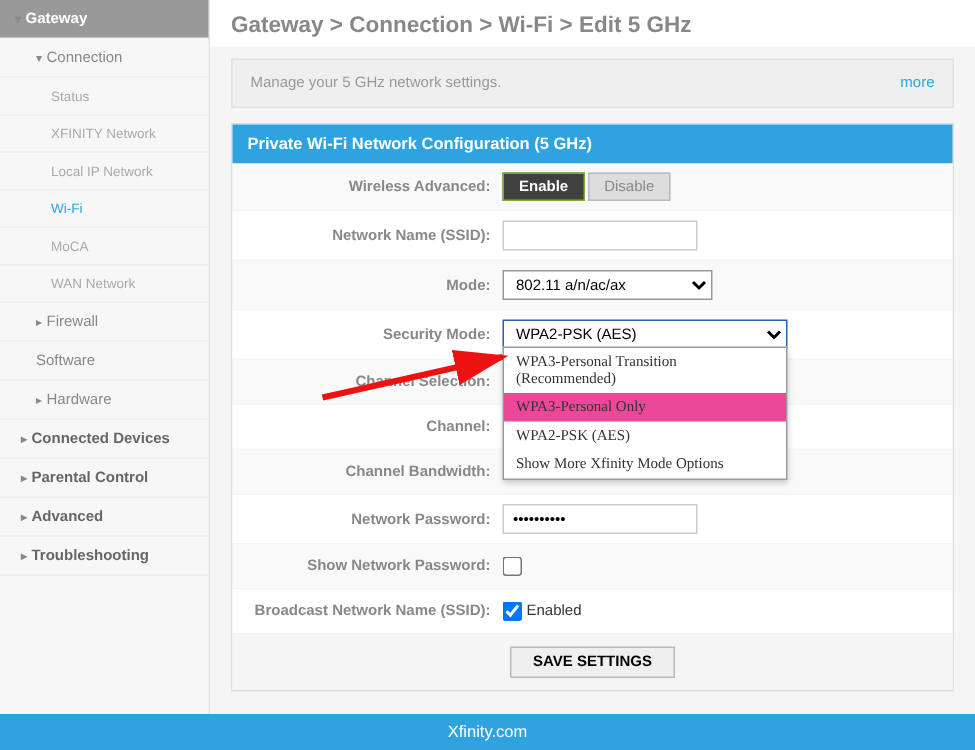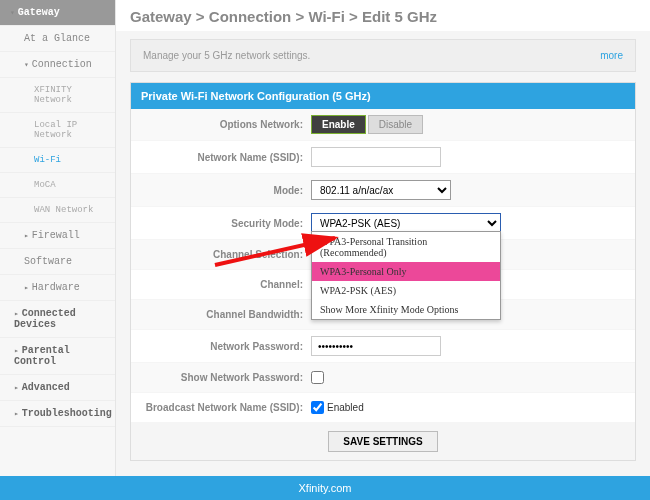--- a/index.html
+++ b/index.html
@@ -1,18 +1,18 @@
 <!DOCTYPE html>
 <html><head>
 <meta charset="utf-8">
 <style>
 * { box-sizing: border-box; margin: 0; padding: 0; }
 body { font-family: Arial, sans-serif; font-size: 11px; background: #fff; width: 650px; height: 500px; overflow: hidden; position: relative; }
 .container { display: flex; height: 476px; }
-.sidebar { width: 116px; background: #f7f7f7; border-right: 1px solid #e5e5e5; padding-top: 0; font-family: Liberation Mono, monospace; }
+.sidebar { width: 140px; background: #f7f7f7; border-right: 1px solid #e5e5e5; padding-top: 0; }
 .nav-item { display: block; padding: 7px 10px 7px 14px; color: #888; font-size: 10px; cursor: pointer; border-bottom: 1px solid #eee; }
 .nav-item.active-header { background: #999; color: #fff; font-weight: bold; padding-left: 10px; }
 .nav-item.expanded::before { content: "▾"; font-size: 8px; margin-right: 3px; color: #888; }
 .nav-item.collapsed::before { content: "▸"; font-size: 8px; margin-right: 3px; color: #888; }
 .nav-item.sub { padding-left: 24px; }
 .nav-item.subsub { padding-left: 34px; font-size: 9px; color: #aaa; }
 .nav-item.current { color: #2ea3e0; }
 .nav-item.bold { font-weight: bold; color: #666; }
 .main { flex: 1; background: #f5f5f5; padding: 0; overflow: hidden; }
 .breadcrumb { color: #888; font-size: 15px; font-weight: bold; padding: 8px 14px 6px; background: #fff; }
@@ -38,22 +38,22 @@
 .save-btn { background: #efefef; border: 1px solid #bbb; padding: 4px 14px; font-size: 10px; font-weight: bold; cursor: pointer; }
 .footer { position: absolute; bottom: 0; left: 0; right: 0; height: 24px; background: #2ea3e0; color: #fff; text-align: center; line-height: 24px; font-size: 11px; }
 .red-arrow { position: absolute; z-index: 30; pointer-events: none; }
 </style>
 </head>
 <body>
 
 <div class="container">
   <div class="sidebar">
     <div class="nav-item active-header expanded">Gateway</div>
-    <div class="nav-item sub">At a Glance</div>
     <div class="nav-item sub expanded">Connection</div>
+    <div class="nav-item subsub">Status</div>
     <div class="nav-item subsub">XFINITY Network</div>
     <div class="nav-item subsub">Local IP Network</div>
     <div class="nav-item subsub current">Wi-Fi</div>
     <div class="nav-item subsub">MoCA</div>
     <div class="nav-item subsub">WAN Network</div>
     <div class="nav-item sub collapsed">Firewall</div>
     <div class="nav-item sub">Software</div>
     <div class="nav-item sub collapsed">Hardware</div>
     <div class="nav-item bold collapsed">Connected Devices</div>
     <div class="nav-item bold collapsed">Parental Control</div>
@@ -65,21 +65,21 @@
     <div class="breadcrumb">Gateway &gt; Connection &gt; Wi-Fi &gt; Edit 5 GHz</div>
     <div class="description-bar">
       <span>Manage your 5 GHz network settings.</span>
       <span class="more">more</span>
     </div>
 
     <div class="panel">
       <div class="panel-header">Private Wi-Fi Network Configuration (5 GHz)</div>
 
       <div class="form-row">
-        <div class="form-label">Options Network:</div>
+        <div class="form-label">Wireless Advanced:</div>
         <div class="form-control">
           <button class="btn-enable">Enable</button>
           <button class="btn-disable">Disable</button>
         </div>
       </div>
 
       <div class="form-row">
         <div class="form-label">Network Name (SSID):</div>
         <div class="form-control">
           <input class="text-input" type="text" value="" style="">

